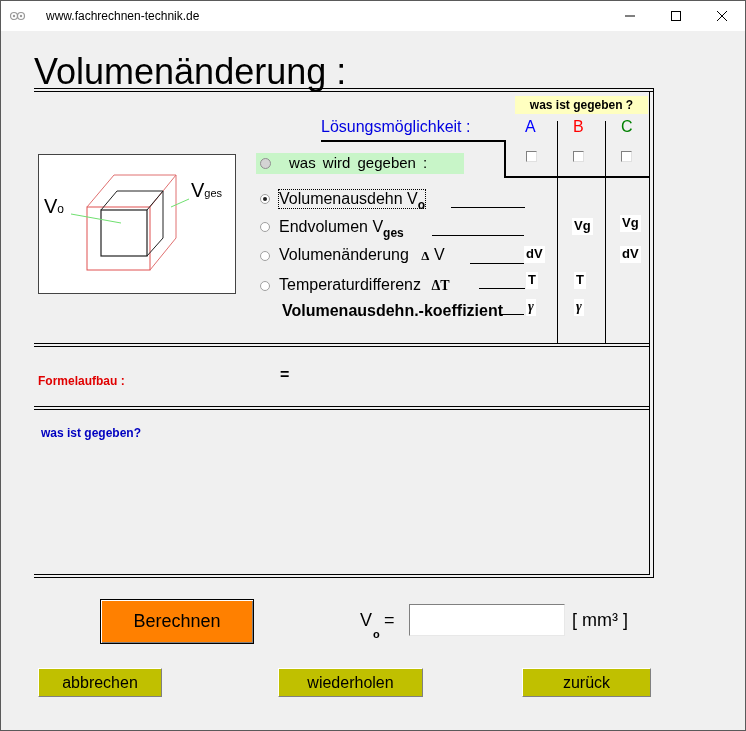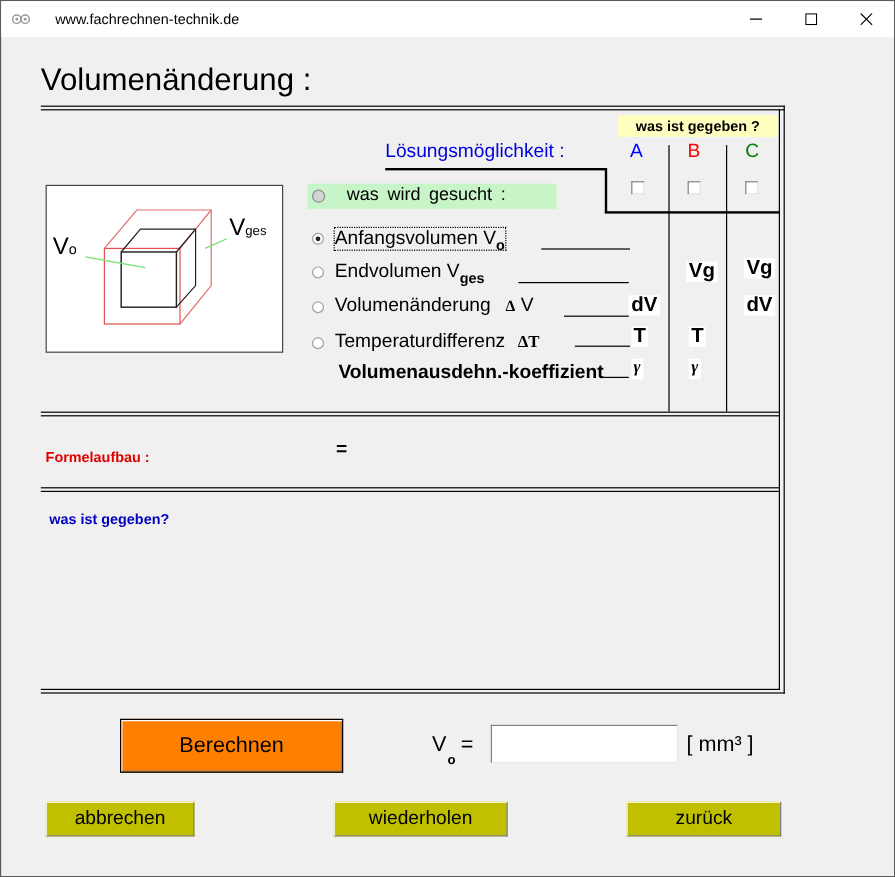--- a/index.html
+++ b/index.html
@@ -14,21 +14,21 @@
     position: absolute; left: 0; top: 0; width: 744px; height: 30px; background: #ffffff;
   }
   .app-icon { position: absolute; left: 9px; top: 9px; width: 16px; height: 12px; }
   .title-text { position: absolute; left: 45px; top: 8px; font-size: 12px; color: #000; }
   .win-btn { position: absolute; top: 0; width: 46px; height: 30px; display: flex; align-items: center; justify-content: center; }
   .win-min { left: 606px; }
   .win-max { left: 652px; }
   .win-close { left: 698px; }
 
   .abs { position: absolute; }
-  .heading { left: 33px; top: 50px; font-size: 26px; color: #000; font-family: "Liberation Sans", sans-serif; }
+  .heading { left: 33px; top: 50px; font-size: 36px; color: #000; font-family: "Liberation Sans", sans-serif; }
 
   .hline { position: absolute; height: 1px; background: #000; }
   .vline { position: absolute; width: 1px; background: #000; }
 
   .illustration {
     position: absolute; left: 37px; top: 153px; width: 198px; height: 140px;
     background: #ffffff; border: 1px solid #444;
   }
 
   .badge-given {
@@ -63,31 +63,31 @@
   .radio.checked::after {
     content: ""; position: absolute; left: 2px; top: 2px; width: 4px; height: 4px; border-radius: 50%; background: #222;
   }
   .opt-label { position: absolute; font-size: 16px; color: #000; white-space: nowrap; }
   .opt-label.focused { outline: 1px dotted #000; outline-offset: 0px; }
   .sub { font-size: 12px; font-weight: bold; position: relative; top: 5px; }
   .sym { font-family: "Liberation Serif", serif; font-weight: bold; font-size: 14px; }
   .blank { position: absolute; height: 1px; background: #000; }
 
   .val-chip {
-    position: absolute; background: #fff; font-size: 17px; font-weight: bold; color: #000;
+    position: absolute; background: #fff; font-size: 13px; font-weight: bold; color: #000;
     padding: 0 2px; line-height: 16px; height: 17px;
   }
   .gamma { font-family: "Liberation Serif", serif; font-style: italic; font-size: 14px; color: #000; }
 
   .formel-label { left: 37px; top: 373px; font-size: 12px; font-weight: bold; color: #e00000; }
   .equals { left: 279px; top: 365px; font-size: 16px; font-weight: bold; }
   .given-label { left: 40px; top: 425px; font-size: 12px; font-weight: bold; color: #0000c0; }
 
   .btn-calc {
-    left: 99px; top: 598px; width: 186px; height: 45px; background: #ff8000;
+    left: 99px; top: 598px; width: 154px; height: 45px; background: #ff8000;
     border: 1px solid #000; box-shadow: inset 1px 1px 0 #fff, inset -1px -1px 0 #808080;
     font-size: 18px; color: #000; display: flex; align-items: center; justify-content: center;
     font-family: "Liberation Sans", sans-serif; cursor: pointer;
   }
   .result-label { left: 359px; top: 609px; font-size: 18px; }
   .result-sub { left: 372px; top: 627px; font-size: 11px; font-weight: bold; }
   .result-eq { left: 383px; top: 609px; font-size: 18px; }
   .result-input {
     left: 408px; top: 603px; width: 156px; height: 32px; background: #fff;
     border-top: 1px solid #808080; border-left: 1px solid #808080;
@@ -182,26 +182,26 @@
 
   <div class="vline" style="left:556px; top:120px; height:222px;"></div>
   <div class="vline" style="left:604px; top:120px; height:222px;"></div>
 
   <div class="cbox" style="left:525px; top:150px;"></div>
   <div class="cbox" style="left:572px; top:150px;"></div>
   <div class="cbox" style="left:620px; top:150px;"></div>
 
   <div class="abs sought-box">
     <div class="sought-radio"></div>
-    <span class="sought-label">was wird gesucht :</span>
+    <span class="sought-label">was wird gegeben :</span>
   </div>
 
   <div class="radio checked" style="left:259px; top:193px;"></div>
   <div class="opt-label focused" style="left:278px; top:189px;">
-    <span>Anfangsvolumen  V</span><span class="sub">o</span>
+    <span>Volumenausdehn  V</span><span class="sub">o</span>
   </div>
   <div class="blank" style="left:450px; top:206px; width:74px;"></div>
 
   <div class="radio" style="left:259px; top:221px;"></div>
   <div class="opt-label" style="left:278px; top:217px;">
     <span>Endvolumen  V</span><span class="sub">ges</span>
   </div>
   <div class="blank" style="left:431px; top:234px; width:92px;"></div>
 
   <div class="radio" style="left:259px; top:250px;"></div>

